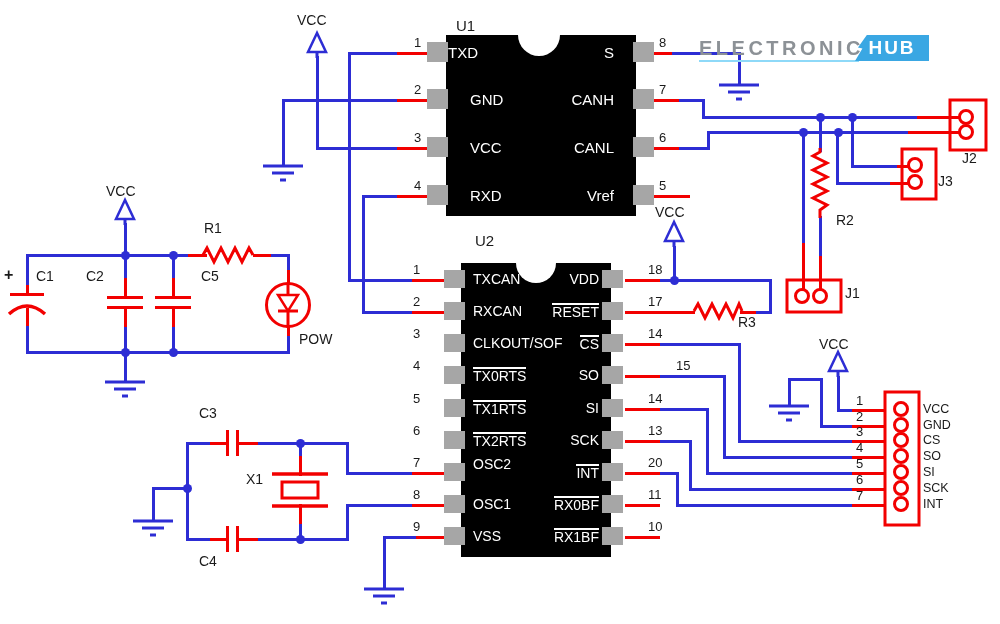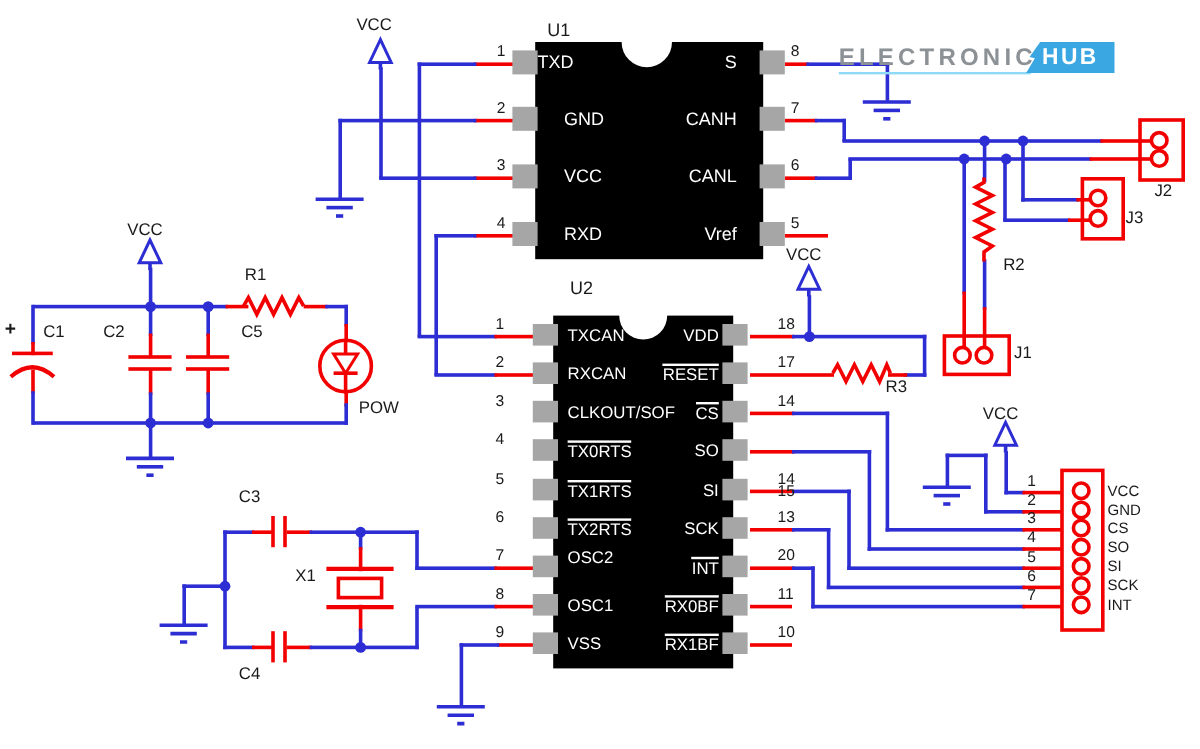--- a/index.html
+++ b/index.html
@@ -319,21 +319,21 @@
   <div class="num" style="left:413px;top:358px;">4</div>
   <div class="num" style="left:413px;top:391px;">5</div>
   <div class="num" style="left:413px;top:423px;">6</div>
   <div class="num" style="left:413px;top:455px;">7</div>
   <div class="num" style="left:413px;top:487px;">8</div>
   <div class="num" style="left:413px;top:519px;">9</div>
 
   <div class="num" style="left:648px;top:262px;">18</div>
   <div class="num" style="left:648px;top:294px;">17</div>
   <div class="num" style="left:648px;top:326px;">14</div>
-  <div class="num" style="left:648px;top:358px;margin-top:43px;">15</div>
+  <div class="num" style="left:676px;top:358px;">15</div>
   <div class="num" style="left:648px;top:391px;">14</div>
   <div class="num" style="left:648px;top:423px;">13</div>
   <div class="num" style="left:648px;top:455px;">20</div>
   <div class="num" style="left:648px;top:487px;">11</div>
   <div class="num" style="left:648px;top:519px;">10</div>
 
   <div class="pinlab2" style="left:473px;top:271px;">TXCAN</div>
   <div class="pinlab2" style="left:473px;top:303px;">RXCAN</div>
   <div class="pinlab2" style="left:473px;top:335px;">CLKOUT/SOF</div>
   <div class="pinlab2" style="left:473px;top:367px;"><span class="bar">TX0RTS</span></div>

